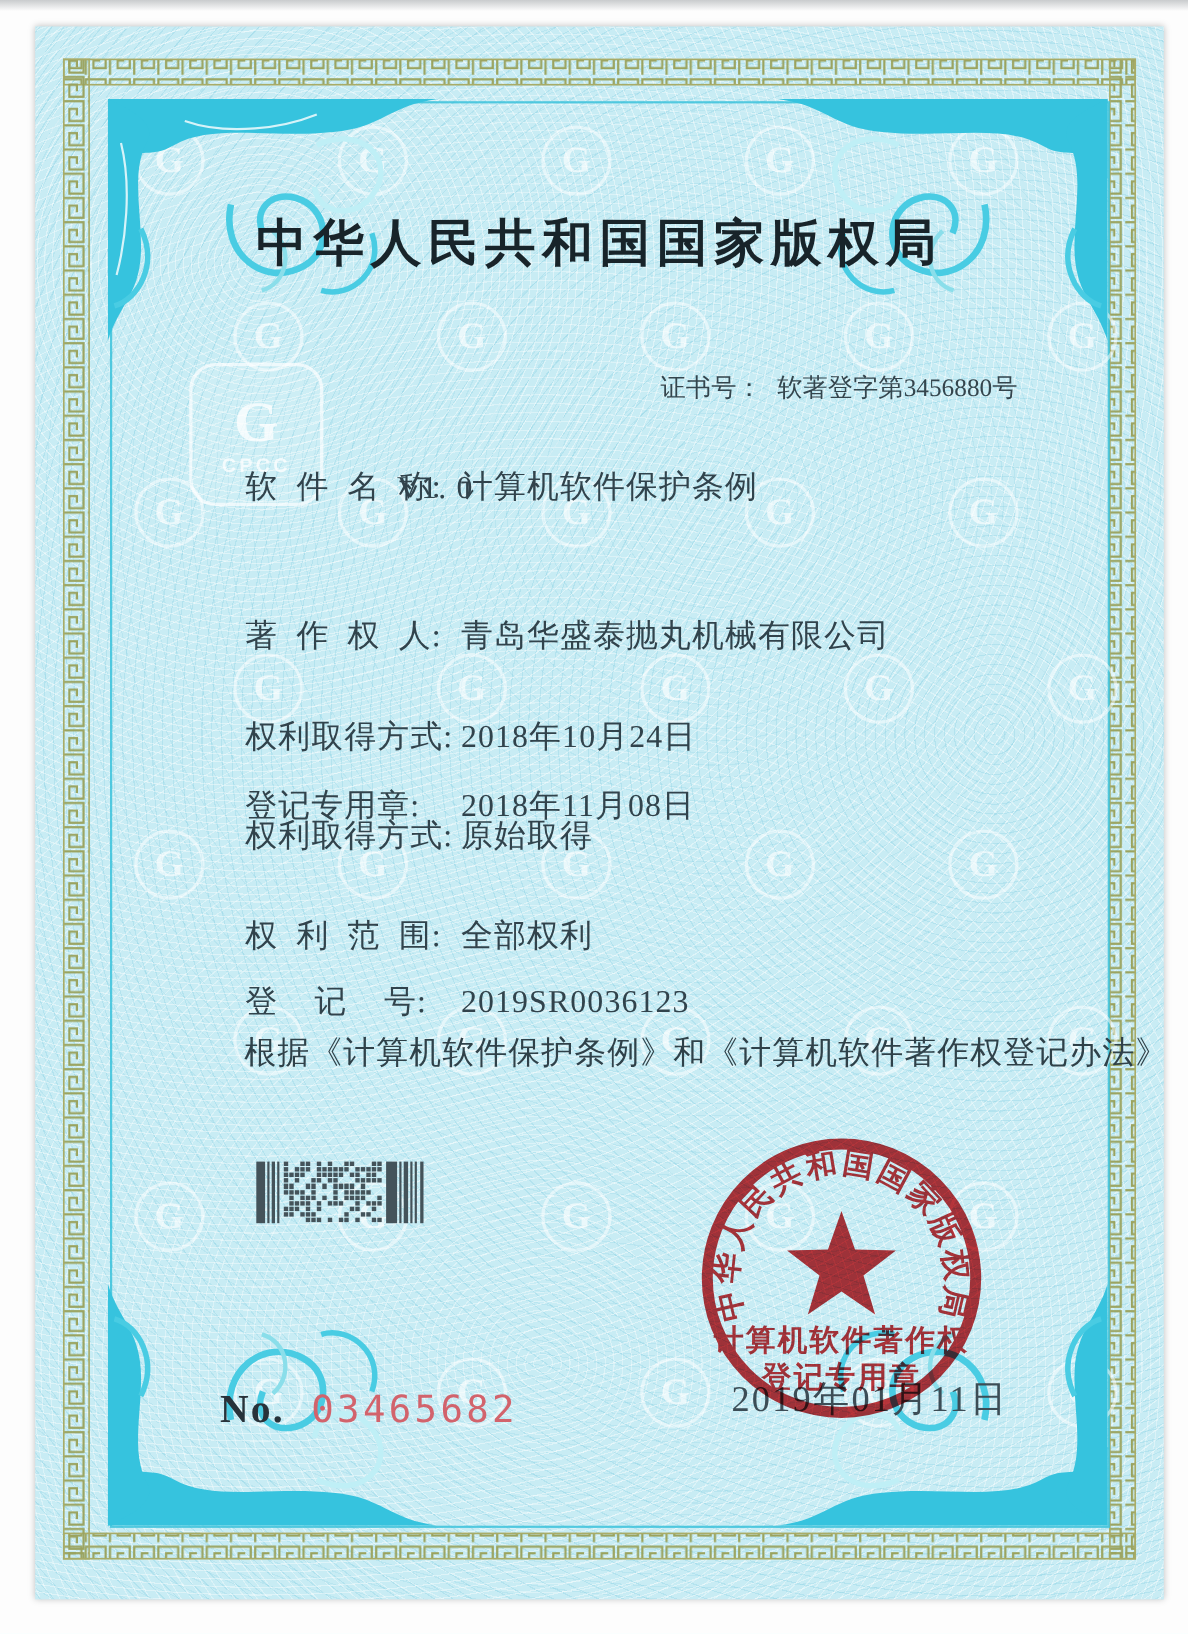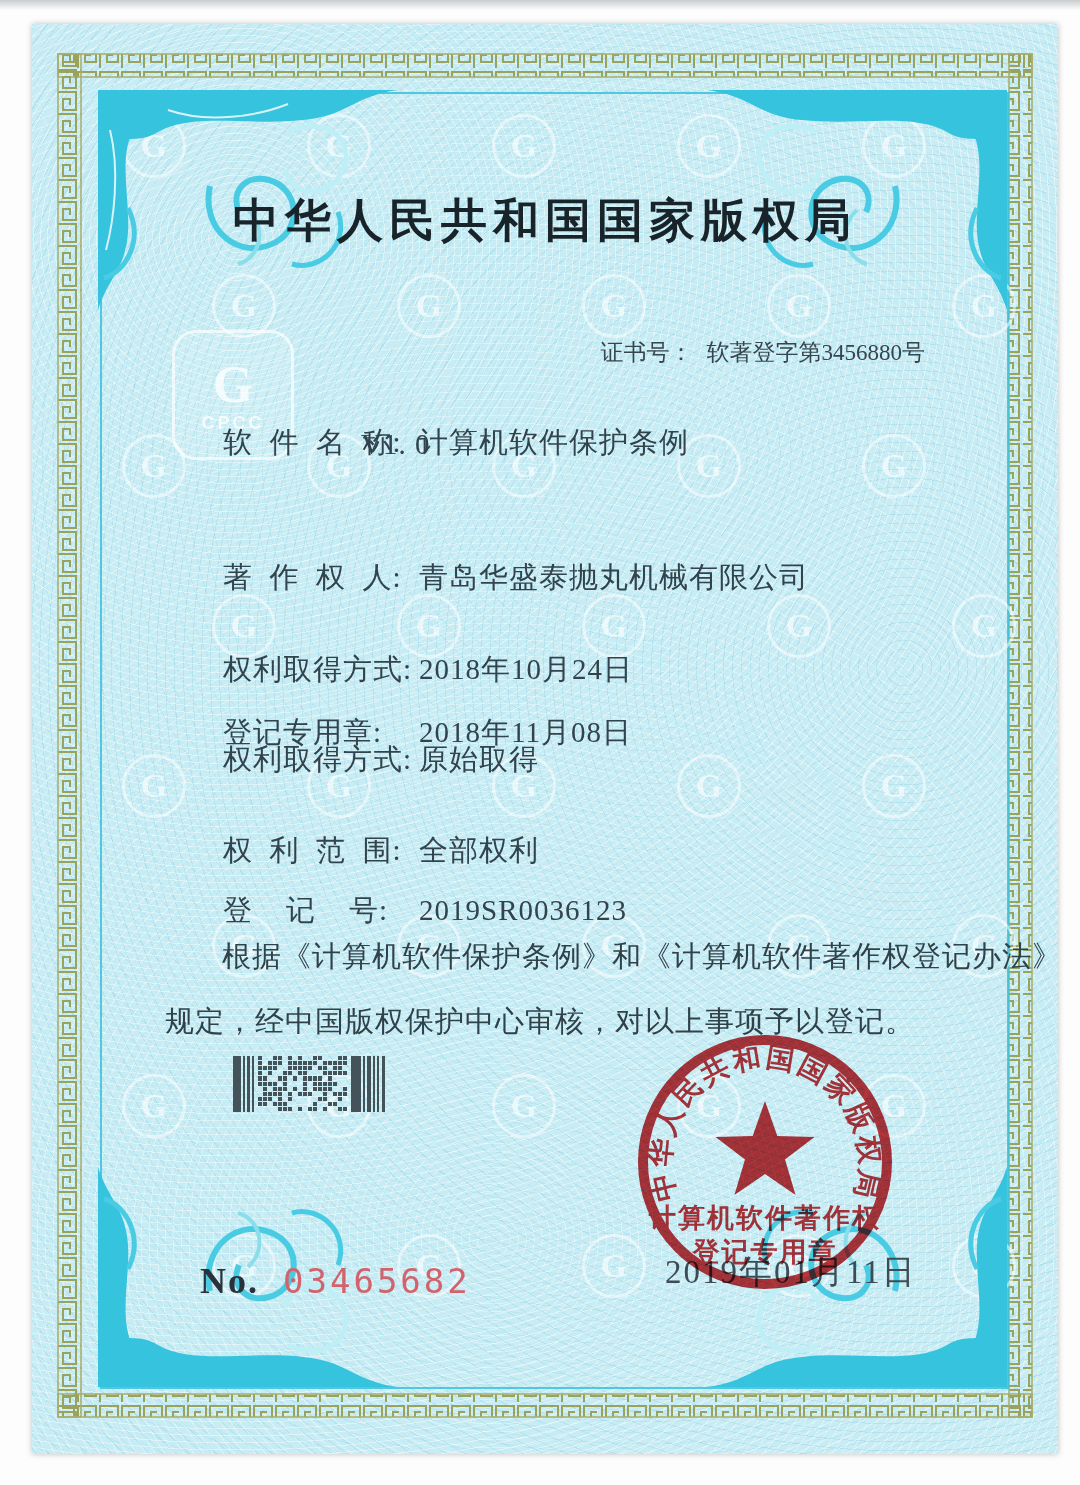--- a/index.html
+++ b/index.html
@@ -207,21 +207,20 @@
       </div>
       <div class="row" style="top:774px">
         <span class="flabel">权  利  范  围:</span><span class="fvalue">全部权利</span>
       </div>
       <div class="row" style="top:834px">
         <span class="flabel">登    记    号:</span><span class="fvalue">2019SR0036123</span>
       </div>
     </div>
 
     <div class="statement st1">根据《计算机软件保护条例》和《计算机软件著作权登记办法》的</div>
-    <div class="statement st2">规定，经中国版权保护中心审核，对以上事项予以登记。</div>
 
     <div class="barcode" id="barcode">
         <i style="left: 0px; top: 0px; width: 8px; height: 56px;"></i>
         <i style="left: 10px; top: 0px; width: 2px; height: 56px;"></i>
         <i style="left: 14px; top: 0px; width: 3px; height: 56px;"></i>
         <i style="left: 19px; top: 0px; width: 2px; height: 56px;"></i>
         <i style="left: 118px; top: 0px; width: 10px; height: 56px;"></i>
         <i style="left: 130px; top: 0px; width: 2px; height: 56px;"></i>
         <i style="left: 134px; top: 0px; width: 4px; height: 56px;"></i>
         <i style="left: 140px; top: 0px; width: 2px; height: 56px;"></i>

